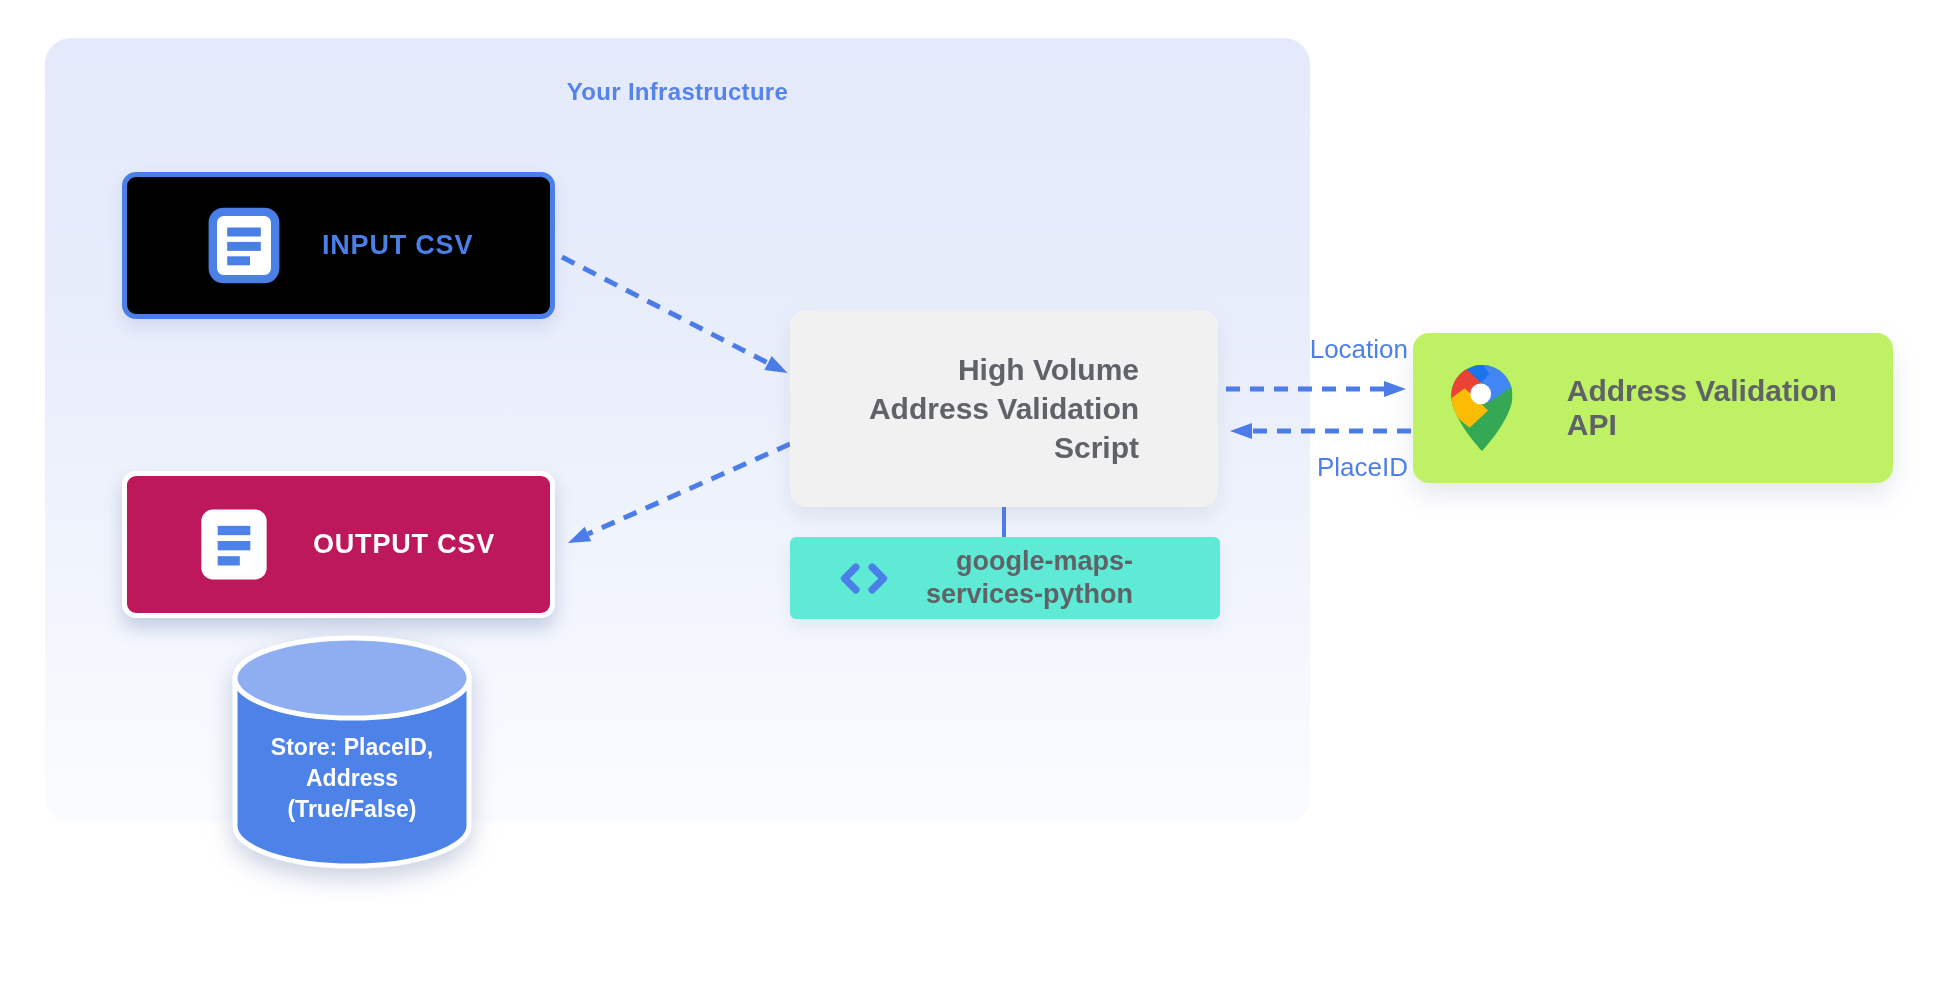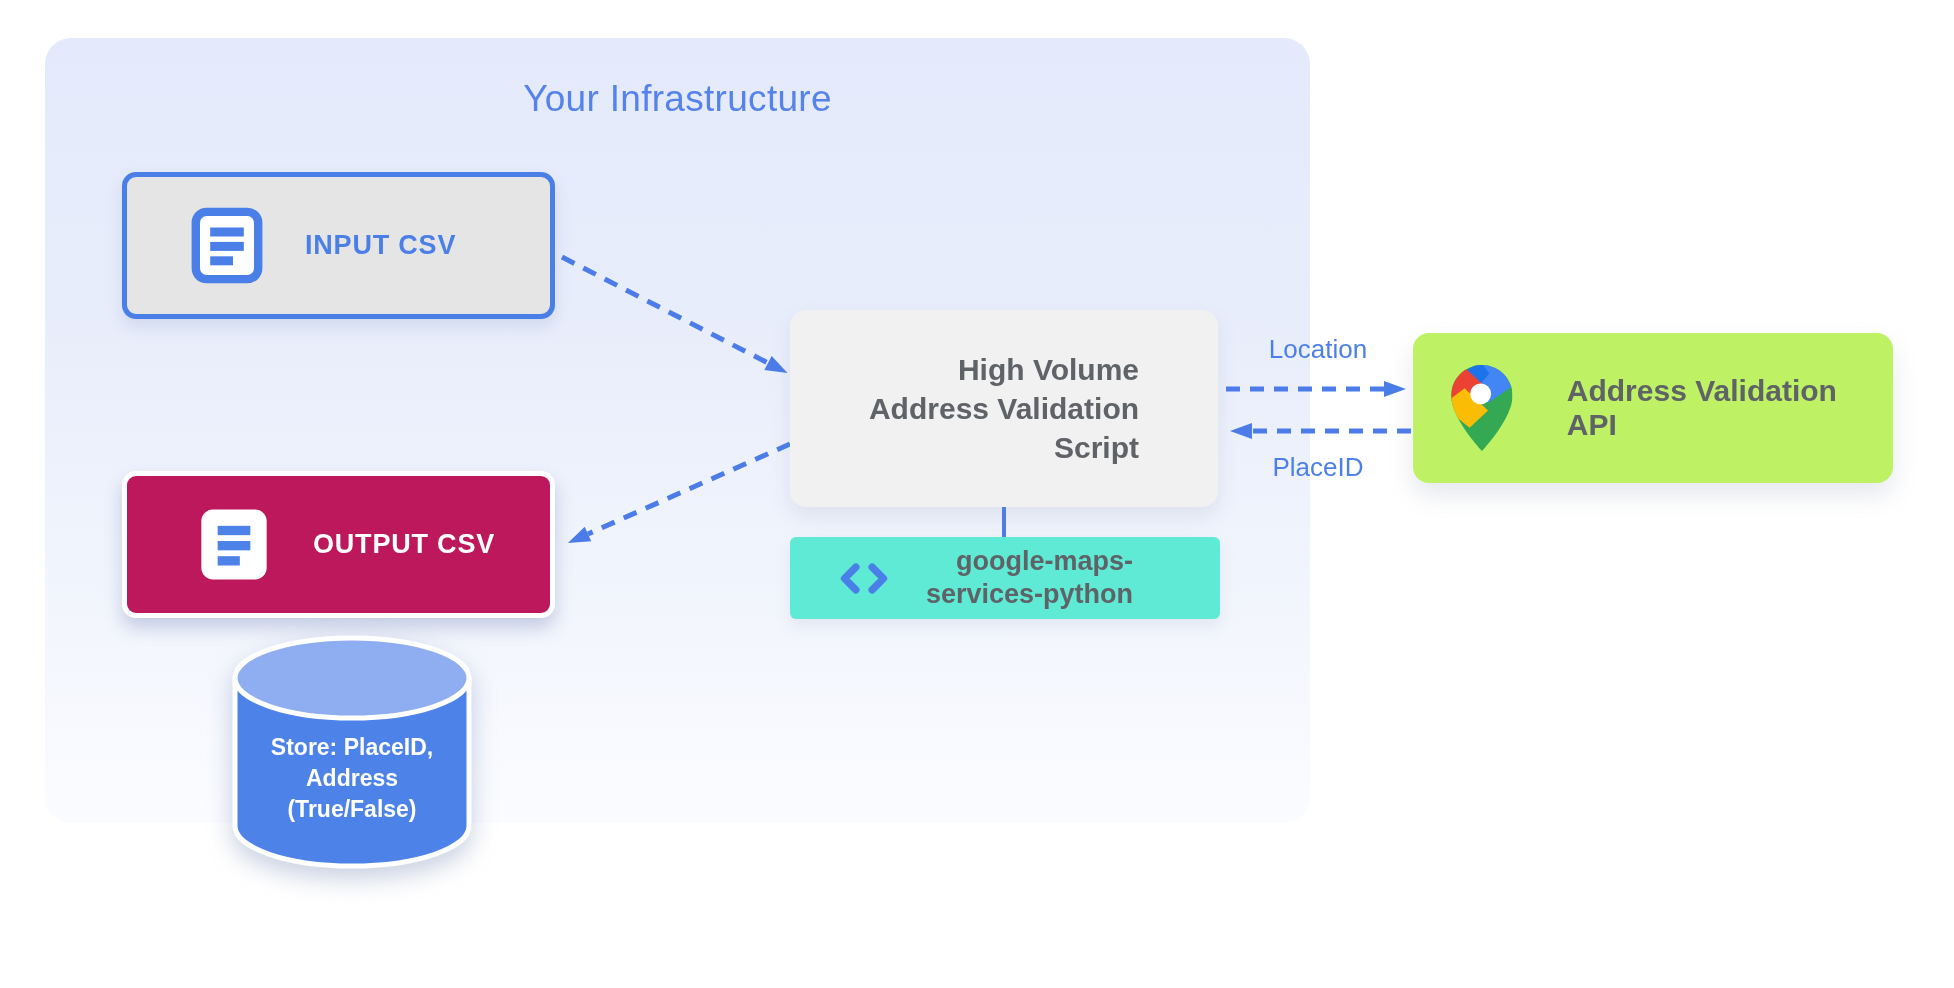--- a/index.html
+++ b/index.html
@@ -18,42 +18,42 @@
     left: 45px; top: 38px;
     width: 1265px; height: 785px;
     border-radius: 26px;
     background: linear-gradient(180deg, #e4eafb 0%, #e8edfb 35%, #f3f6fd 75%, #fbfcff 100%);
   }
   .infra-title {
     position: absolute;
     left: 45px; top: 78px;
     width: 1265px;
     text-align: center;
-    font-size: 37px;
-    font-weight: 400;
+    font-size: 24px;
+    font-weight: 700;
     color: #5583eb;
     letter-spacing: 0.3px;
   }
 
   
   .node {
     position: absolute;
     display: flex;
     align-items: center;
     box-sizing: border-box;
   }
 
   .input-box {
     left: 122px; top: 172px;
     width: 433px; height: 147px;
-    background: #e5e5e5;
+    background: #000000;
     border: 5px solid #4b7fe8;
     border-radius: 14px;
     box-shadow: 0 8px 16px rgba(90,110,170,0.16);
-    padding-left: 64px;
+    padding-left: 81px;
   }
   .input-box .label {
     margin-left: 42px;
     font-size: 27px;
     font-weight: 700;
     letter-spacing: 0.8px;
     color: #4b7fe8;
   }
 
   .output-box {
@@ -140,21 +140,21 @@
     margin-left: 22px;
     font-size: 30px;
     font-weight: 700;
     color: #5f6368;
   }
 
   
   .edge-label {
     position: absolute;
     width: 180px;
-    text-align: center;
+    text-align: right;
     font-size: 26px;
     font-weight: 400;
     color: #4d7fe8;
   }
   .edge-label.location { left: 1228px; top: 334px; }
   .edge-label.placeid  { left: 1228px; top: 452px; }
 
   
   .edges {
     position: absolute;

